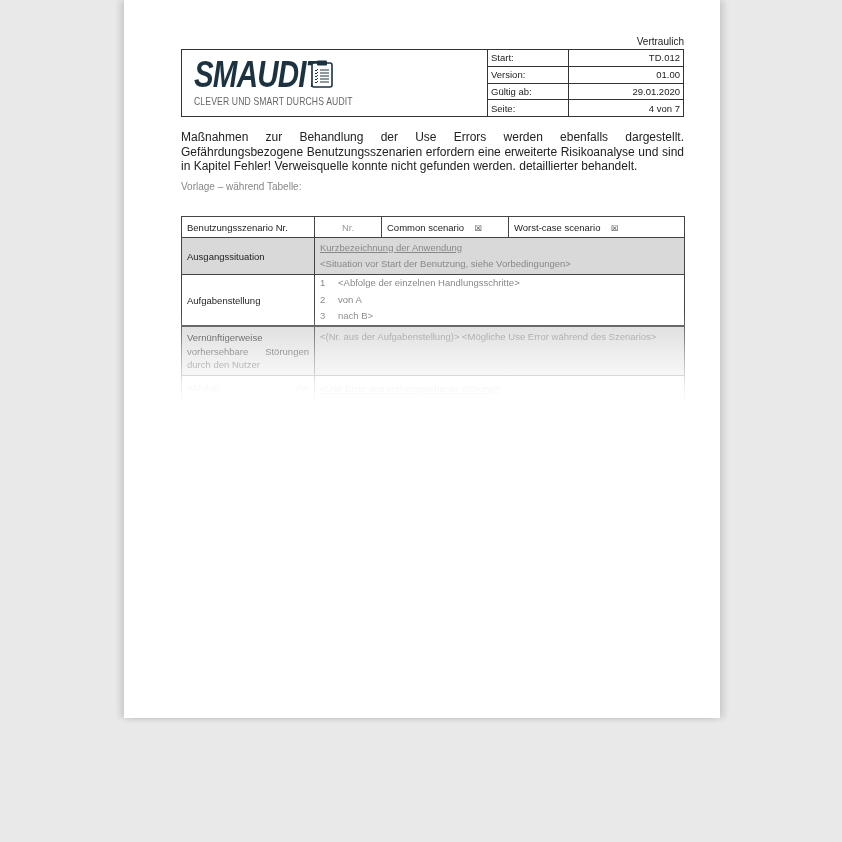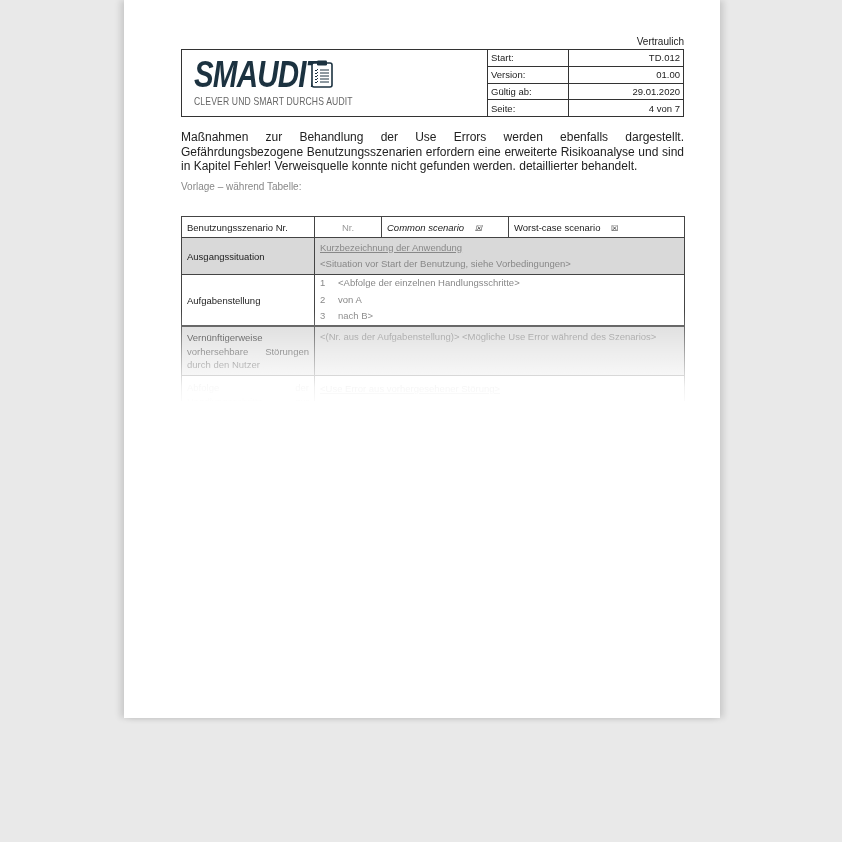--- a/index.html
+++ b/index.html
@@ -48,21 +48,21 @@
   .vorlage { position:absolute; top:181px; left:0; font-size:10px; color:#888; }
 
   table.sc {
     position:absolute; top:201px; left:0; width:504px;
     border-collapse:collapse; font-size:9.5px; color:#222;margin-top:15px;
   }
   table.sc td { border:1px solid #444; padding:0 5px; vertical-align:middle; }
   .r1 td { height:20px; }
   .c-lbl { width:122px; }
   .nr { width:56px; text-align:center; color:#999; }
-  .cs { width:116px;font-style:italic; }
+  .cs { width:116px; }
   .grey td { background:#d9d9d9; }
   .muted { color:#888; }
   .ul { text-decoration:underline; }
   .line { line-height:16.5px; }
   .step-n { display:inline-block; width:18px; }
   .fade-wrap { position:absolute; top:311px; left:0; width:506px; height:90px; overflow:hidden; }
   .fade-wrap table.sc { position:relative; top:0; }
   .fade-mask {
     position:absolute; top:311px; left:-5px; width:520px; height:95px;
     background:linear-gradient(to bottom, rgba(255,255,255,0) 0%, rgba(255,255,255,0.55) 45%, rgba(255,255,255,0.92) 80%, #fff 100%);

